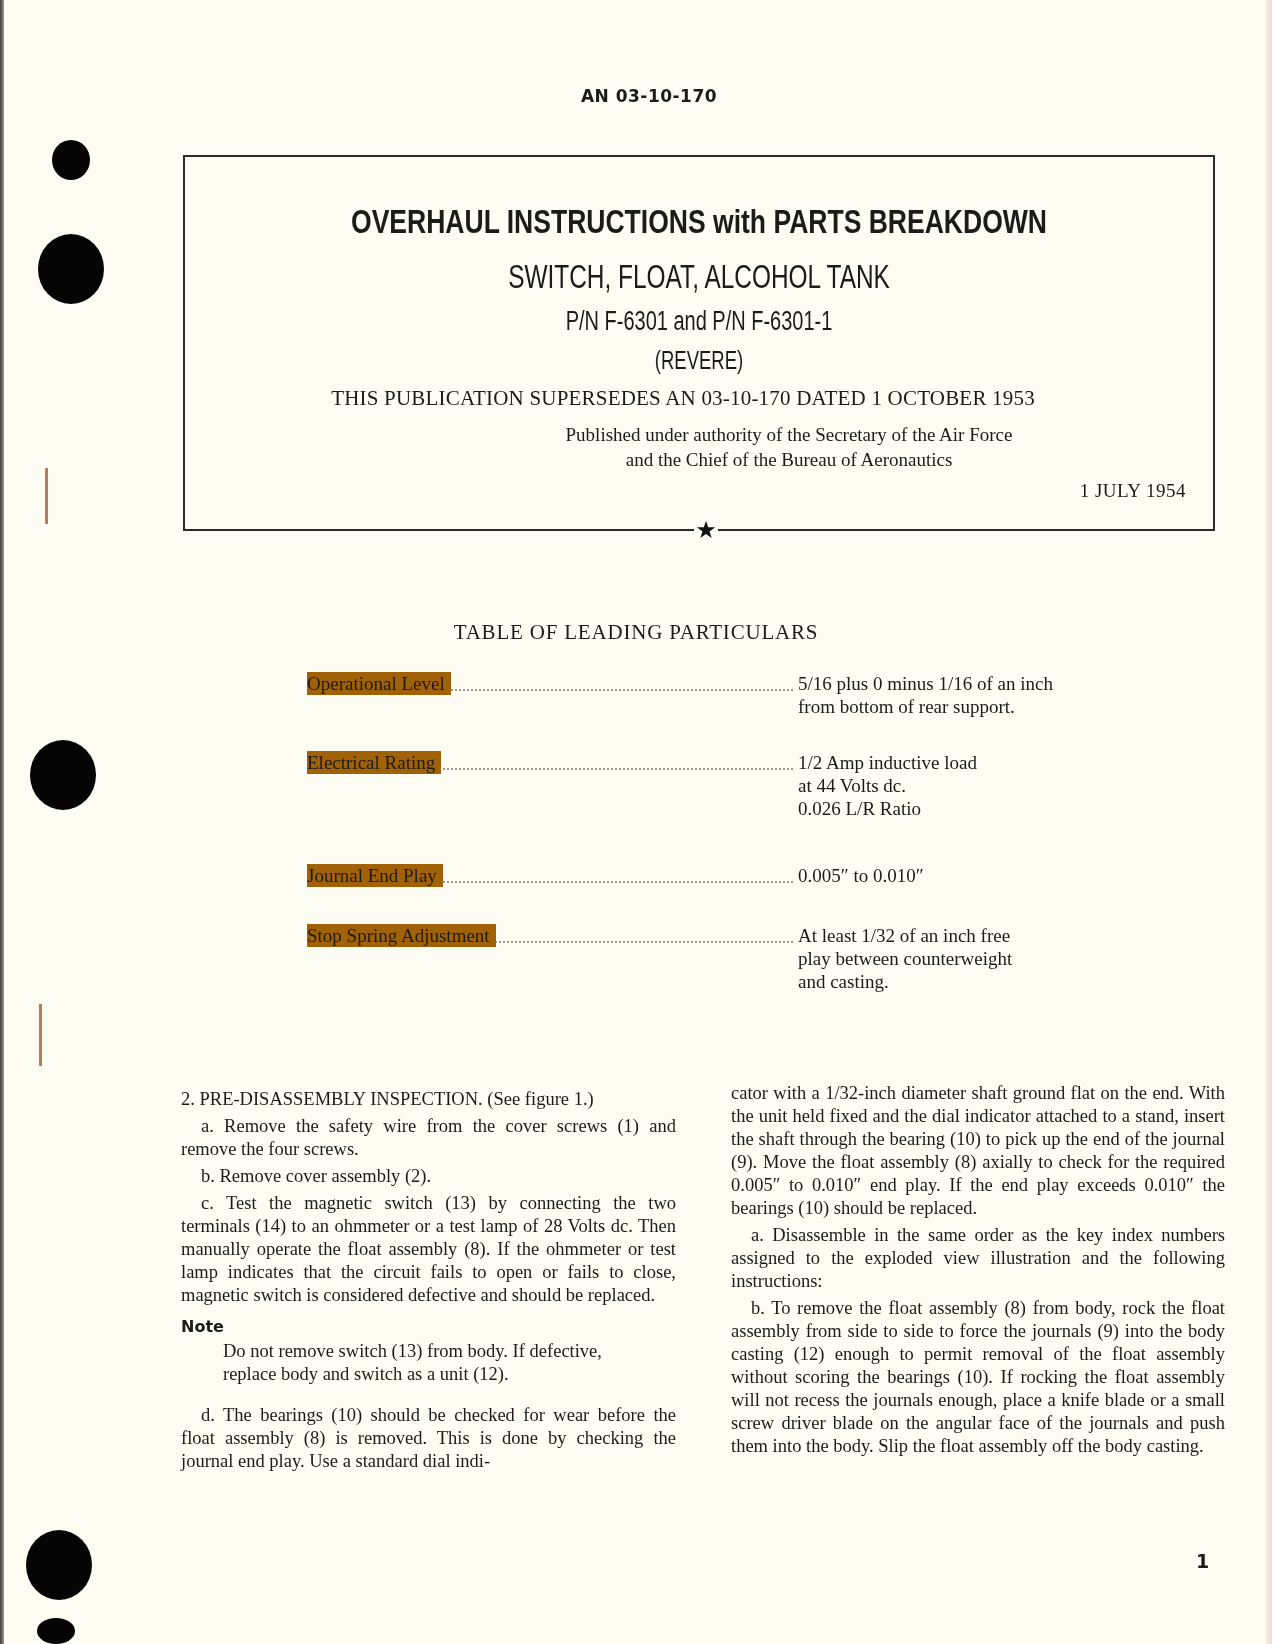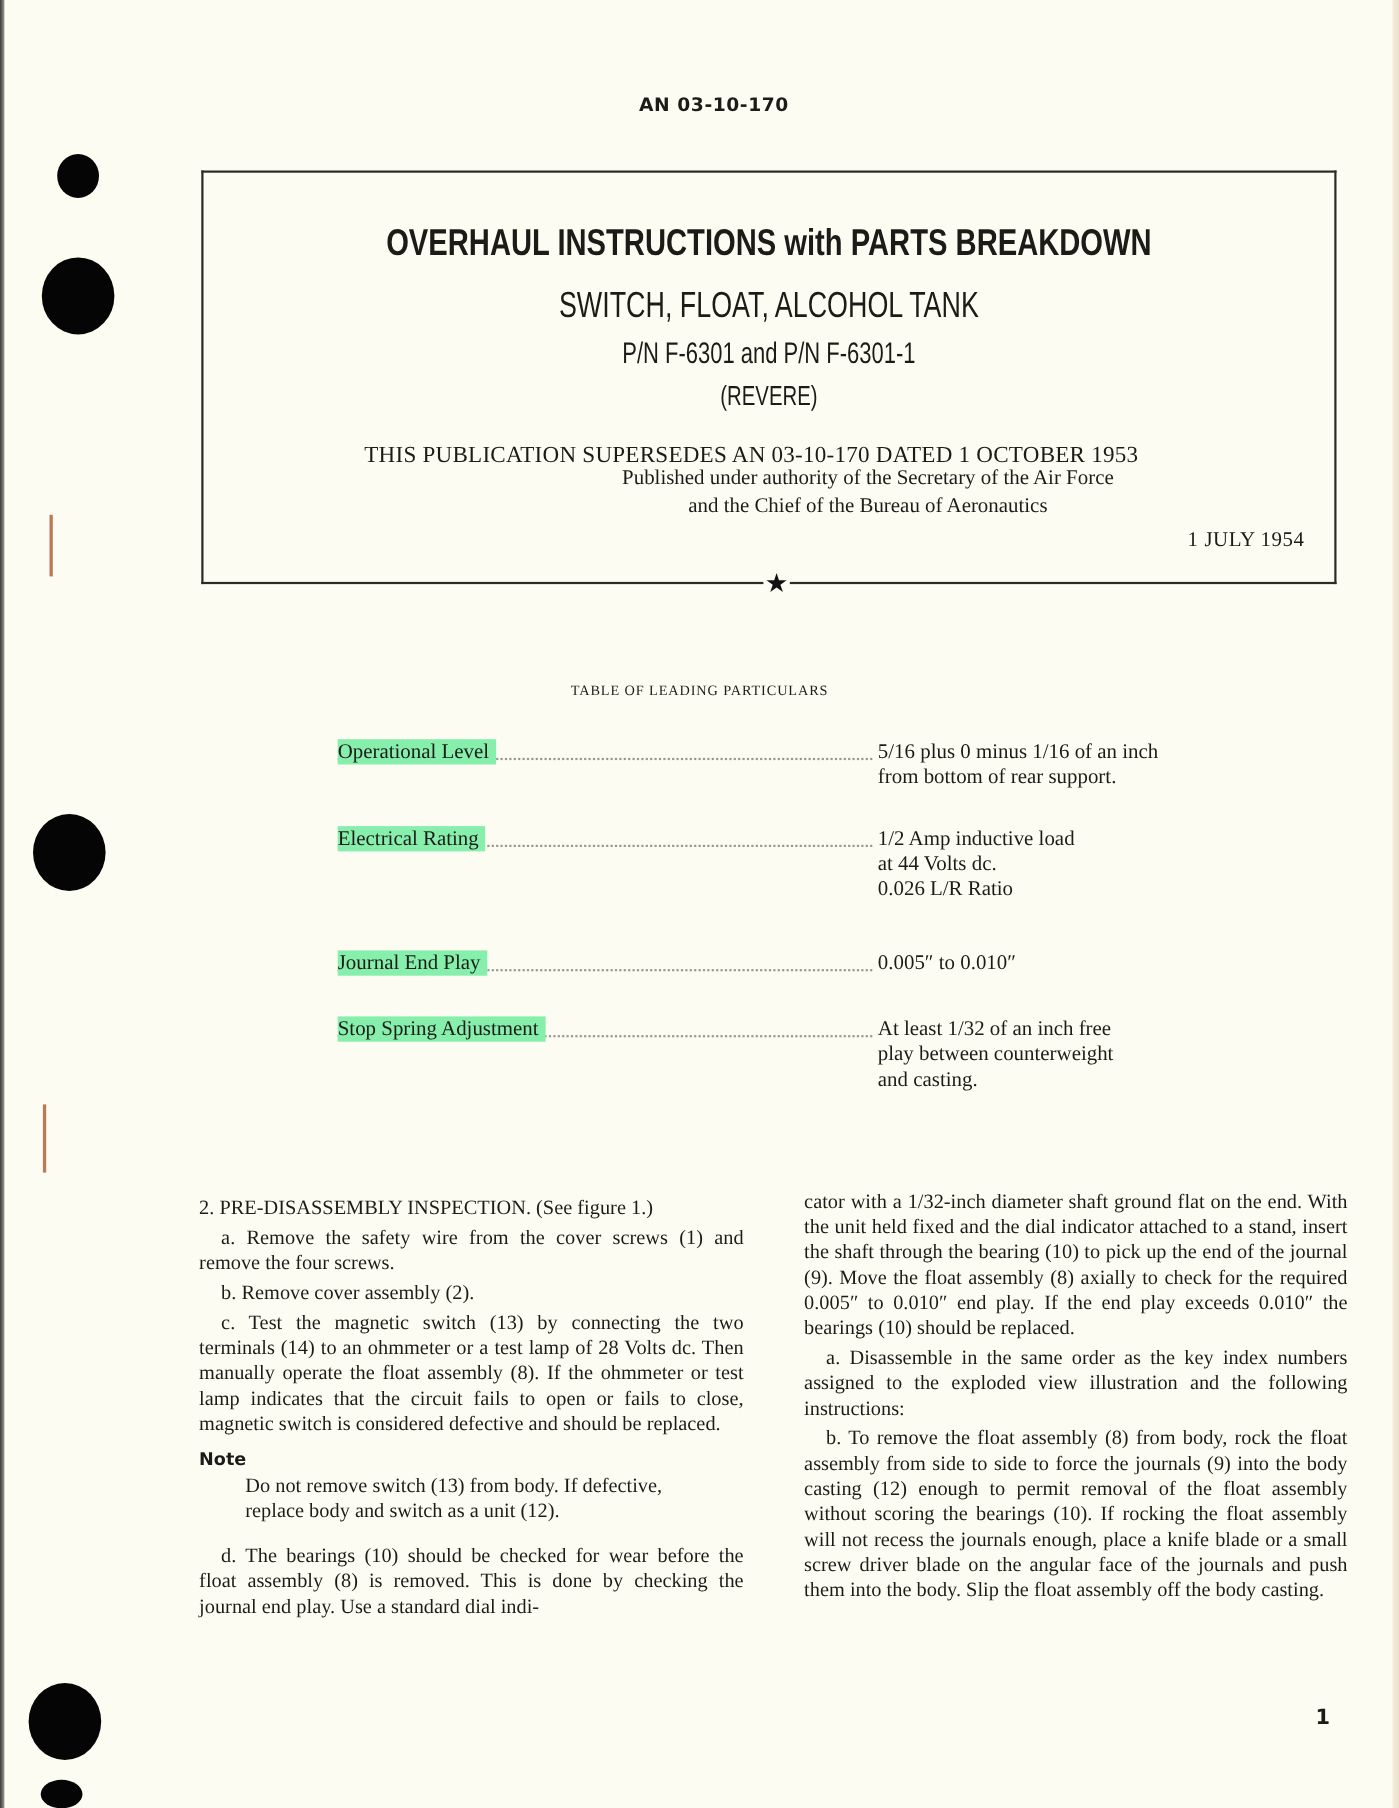--- a/index.html
+++ b/index.html
@@ -56,36 +56,36 @@
     position: absolute; top: 306px; left: 183px; width: 1032px; text-align: center;
     font-family: "Liberation Sans", "DejaVu Sans", sans-serif;
     font-size: 27px; transform: scaleX(0.74); transform-origin: center;
   }
   .manufacturer {
     position: absolute; top: 346px; left: 183px; width: 1032px; text-align: center;
     font-family: "Liberation Sans", "DejaVu Sans", sans-serif;
     font-size: 25px; transform: scaleX(0.74); transform-origin: center;
   }
   .supersedes {
-    position: absolute; top: 401px; left: 183px; width: 1000px; text-align: center;
+    position: absolute; top: 386px; left: 183px; width: 1000px; text-align: center;
     font-size: 21px; letter-spacing: 0.2px;
   }
   .authority {
     position: absolute; top: 422px; left: 183px; width: 1212px; text-align: center;
     font-size: 19px; line-height: 25px;
   }
   .pub-date {
     position: absolute; top: 480px; right: 86px; font-size: 19px; letter-spacing: 0.5px;
   }
   .tlp-heading {
     position: absolute; top: 620px; left: 0; width: 1272px; text-align: center;
-    font-size: 13px; letter-spacing: 0.8px;
+    font-size: 21px; letter-spacing: 0.8px;
   }
   .tlp-row { position: absolute; left: 307px; width: 760px; font-size: 19px; line-height: 23px; }
-  .tlp-label { position: absolute; left: 0; top: 0; white-space: nowrap; background: #86efac; padding-right: 6px; z-index: 2; }
+  .tlp-label { position: absolute; left: 0; top: 0; white-space: nowrap; background: #a16207; padding-right: 6px; z-index: 2; }
   .tlp-dots {
     position: absolute; left: 0; top: 15px; width: 486px; height: 2px;
     border-bottom: 2px dotted #9a978c; z-index: 1;
   }
   .tlp-value { position: absolute; left: 491px; top: 0; width: 280px; }
   .tlp-value div { white-space: nowrap; }
   .col {
     position: absolute; font-size: 18.5px; line-height: 23px; text-align: justify;
   }
   .col-left { left: 181px; top: 1088px; width: 495px; }

